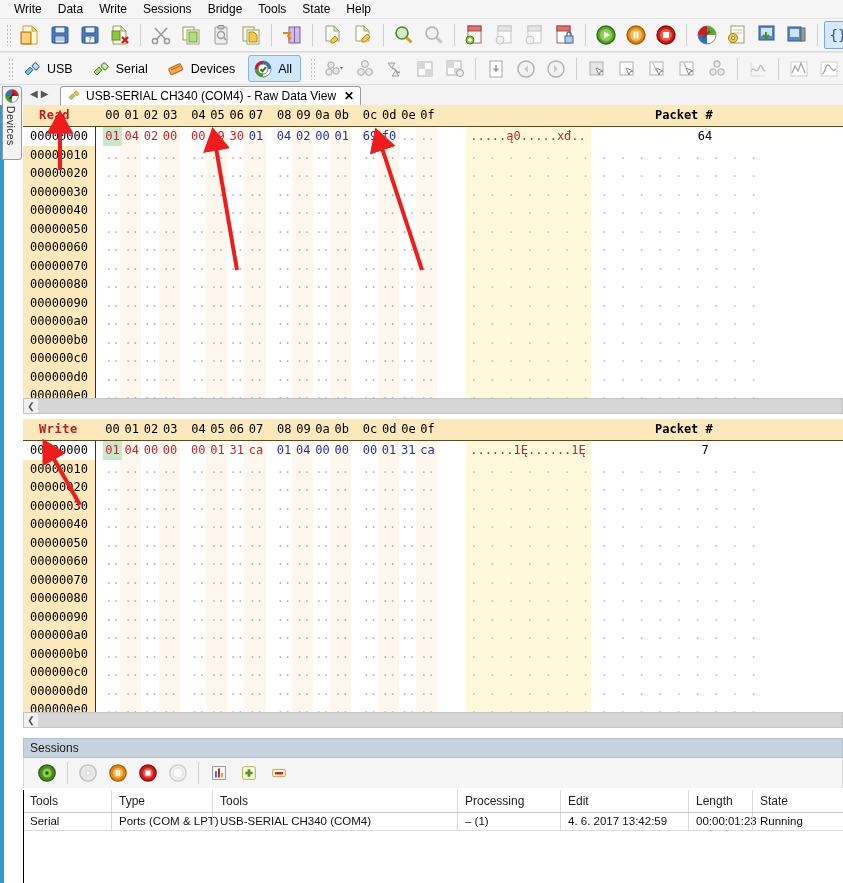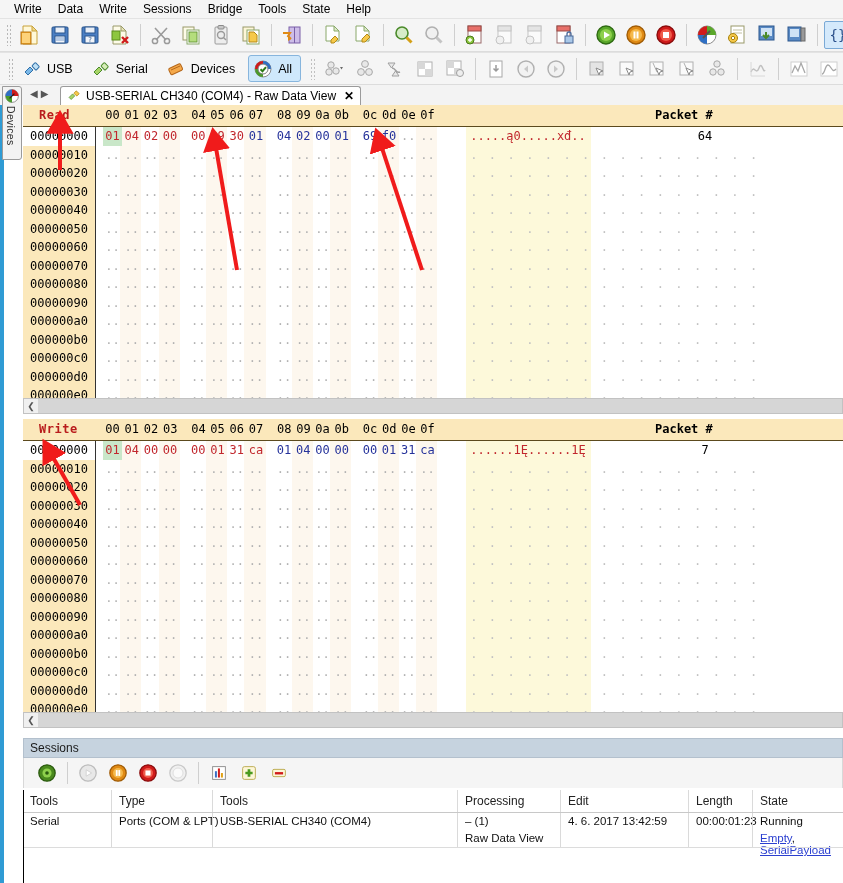--- a/index.html
+++ b/index.html
@@ -1611,35 +1611,20 @@
           <div class="sc" style="left: 544px;">4. 6. 2017 13:42:59</div>
           <div class="sc" style="left: 672px;">00:00:01:23</div>
           <div class="sc" style="left: 736px;">Running</div>
           <div class="stsep" style="left: 87px;"></div>
           <div class="stsep" style="left: 188px;"></div>
           <div class="stsep" style="left: 433px;"></div>
           <div class="stsep" style="left: 536px;"></div>
           <div class="stsep" style="left: 664px;"></div>
           <div class="stsep" style="left: 728px;"></div>
         </div>
-        <div class="strow">
-          <div class="sc" style="left: 6px;"></div>
-          <div class="sc" style="left: 95px;"></div>
-          <div class="sc" style="left: 196px;"></div>
-          <div class="sc" style="left: 441px;">Raw Data View</div>
-          <div class="sc" style="left: 544px;"></div>
-          <div class="sc" style="left: 672px;"></div>
-          <div class="sc" style="left: 736px;"><a class="lnk" href="#">Empty</a><span>, </span><a class="lnk" href="#">SerialPayload</a></div>
-          <div class="stsep" style="left: 87px;"></div>
-          <div class="stsep" style="left: 188px;"></div>
-          <div class="stsep" style="left: 433px;"></div>
-          <div class="stsep" style="left: 536px;"></div>
-          <div class="stsep" style="left: 664px;"></div>
-          <div class="stsep" style="left: 728px;"></div>
-        </div>
         <div class="stline" style="top: 0px; position: relative;"></div>
       </div>
   </div>
 
   <svg id="annot" width="843" height="883" style="position:absolute;left:0;top:0;pointer-events:none;">
       <defs>
         <marker id="ah" markerWidth="7" markerHeight="7" refX="2.2" refY="3.4" orient="auto">
           <path d="M0,0 L0,6.8 L6,3.4 z" fill="#f01b1b"></path>
         </marker>
       </defs>

